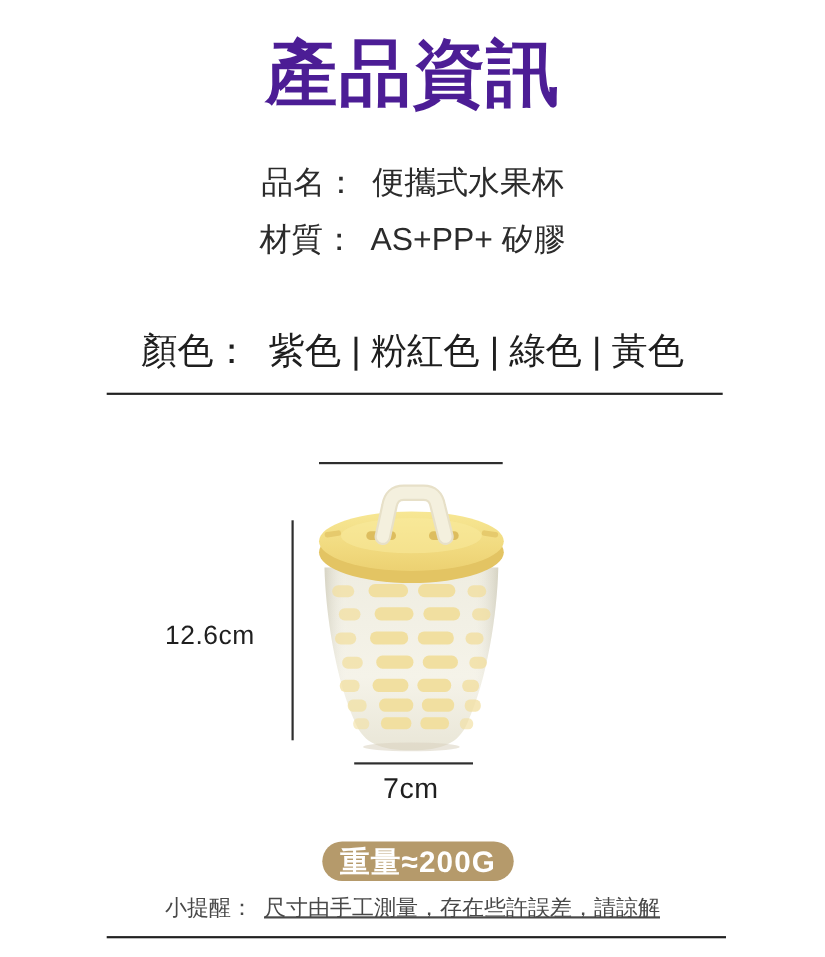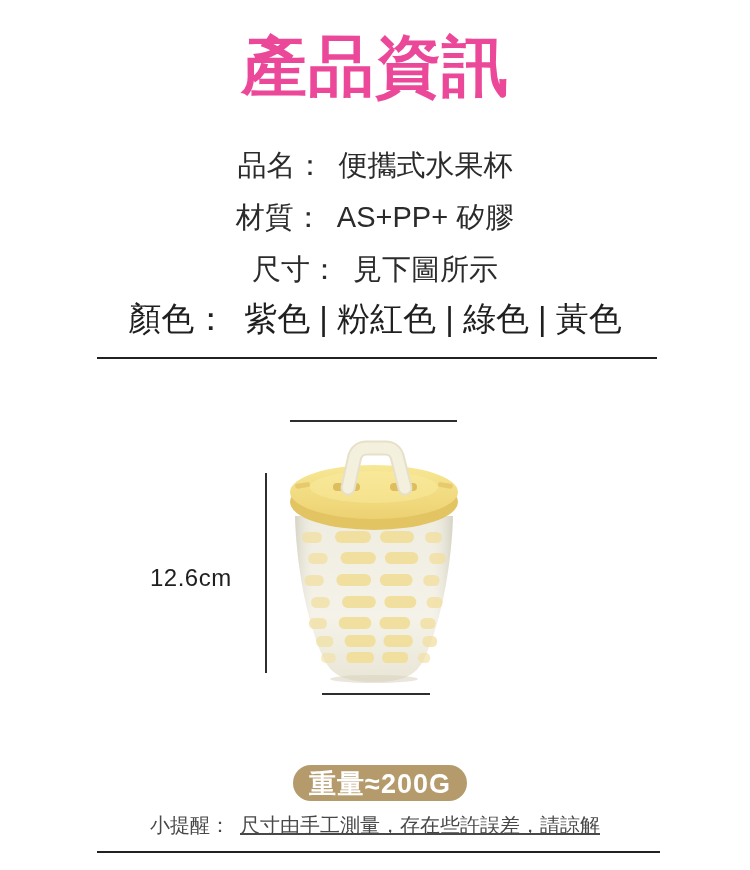--- a/index.html
+++ b/index.html
@@ -19,21 +19,21 @@
   .title {
     position: absolute;
     top: 22px;
     left: 0;
     width: 750px;
     margin: 0;
     text-align: center;
     font-size: 66px;
     font-weight: 900;
     letter-spacing: 1px;
-    color: #ec4899;
+    color: #4c1d95;
   }
   .spec-line {
     position: absolute;
     left: 0;
     width: 750px;
     text-align: center;
     font-size: 29px;
     color: #2b2b2b;
     white-space: nowrap;
   }
@@ -109,23 +109,20 @@
 
 <div class="page">
 
   <h1 class="title">產品資訊</h1>
 
   <div class="spec-line spec-2">
     <span class="label">材質：</span><span class="value">AS+PP+ 矽膠</span>
   </div>
   <div class="spec-line spec-1">
     <span class="label">品名：</span><span class="value">便攜式水果杯</span>
-  </div>
-  <div class="spec-line spec-3">
-    <span class="label">尺寸：</span><span class="value">見下圖所示</span>
   </div>
   <div class="color-line">
     <span class="label">顏色：</span><span class="color-values">紫色 | 粉紅色 | 綠色 | 黃色</span>
   </div>
 
   <div class="divider divider-top"></div>
 
   <div class="diagram">
 
     <div class="dim-line dim-width-line"></div>
@@ -215,20 +212,21 @@
         <rect x="112" y="47" width="27" height="8" rx="4" fill="#ddbd5e"></rect>
       </g>
 
       <g>
         <path d="M70,52 L76,24 Q78,12 89,12 L107,12 Q118,12 120,24 L127,52" fill="none" stroke="#e7e0c8" stroke-width="15" stroke-linecap="round" stroke-linejoin="round"></path>
         <path d="M70,52 L76,24 Q78,12 89,12 L107,12 Q118,12 120,24 L127,52" fill="none" stroke="#f4f0de" stroke-width="11" stroke-linecap="round" stroke-linejoin="round"></path>
       </g>
     </svg>
 
     <div class="dim-line dim-base-line"></div>
+    <div class="dim-label dim-base-label">7cm</div>
   </div>
 
   <div class="weight-badge">重量≈200G</div>
 
   <div class="reminder">
     <span class="reminder-label">小提醒：</span><span class="reminder-text">尺寸由手工測量，存在些許誤差，請諒解</span>
   </div>
 
   <div class="divider divider-bottom"></div>
 

